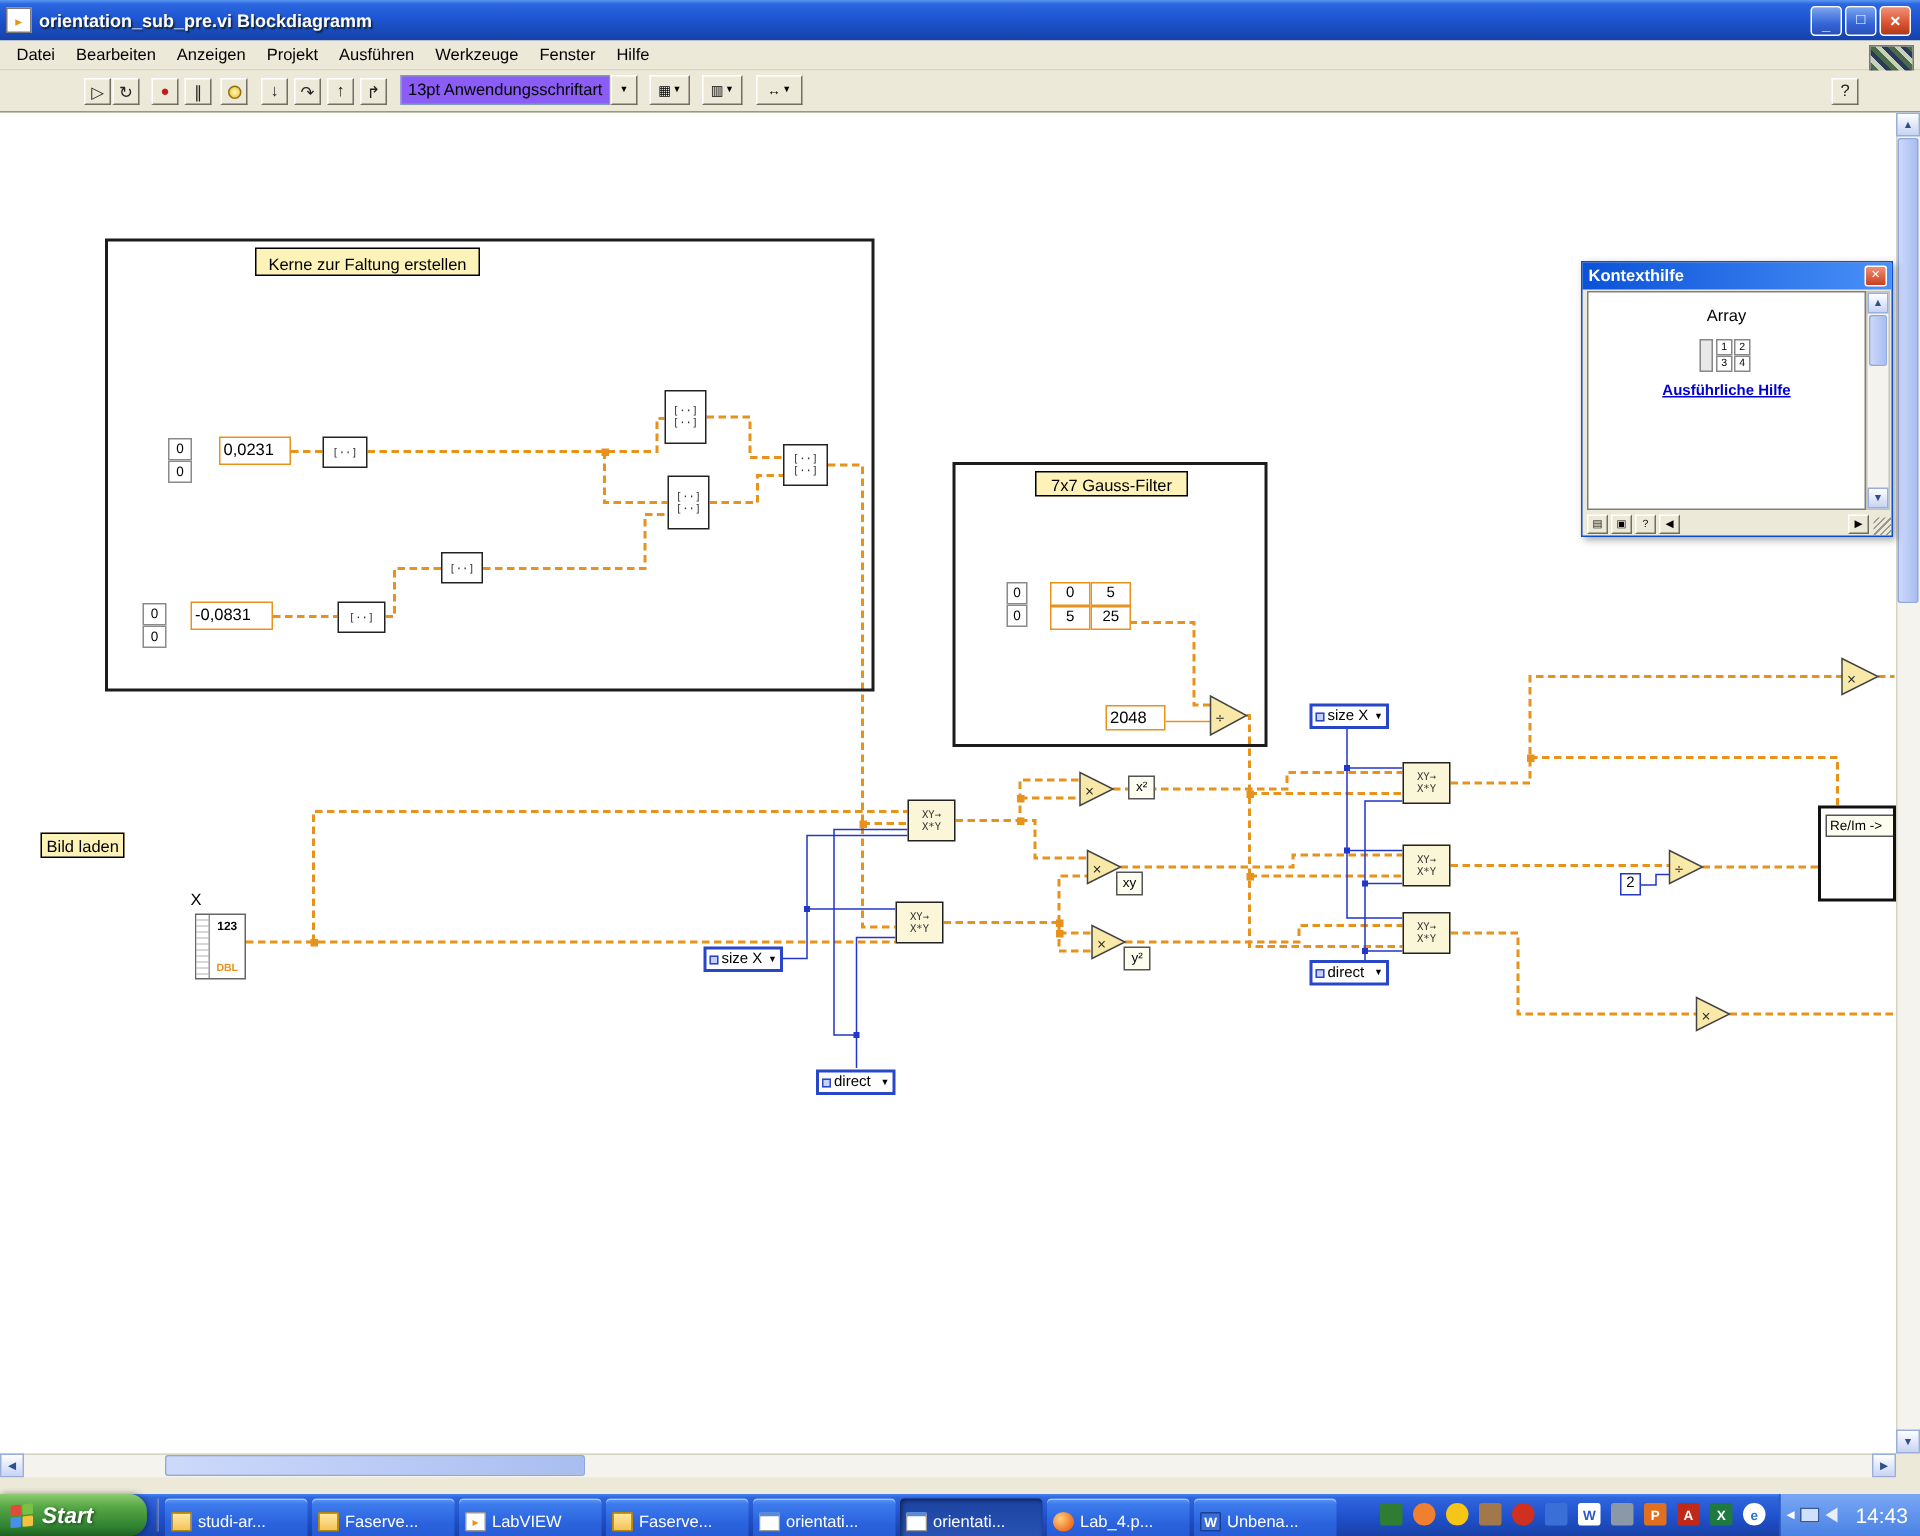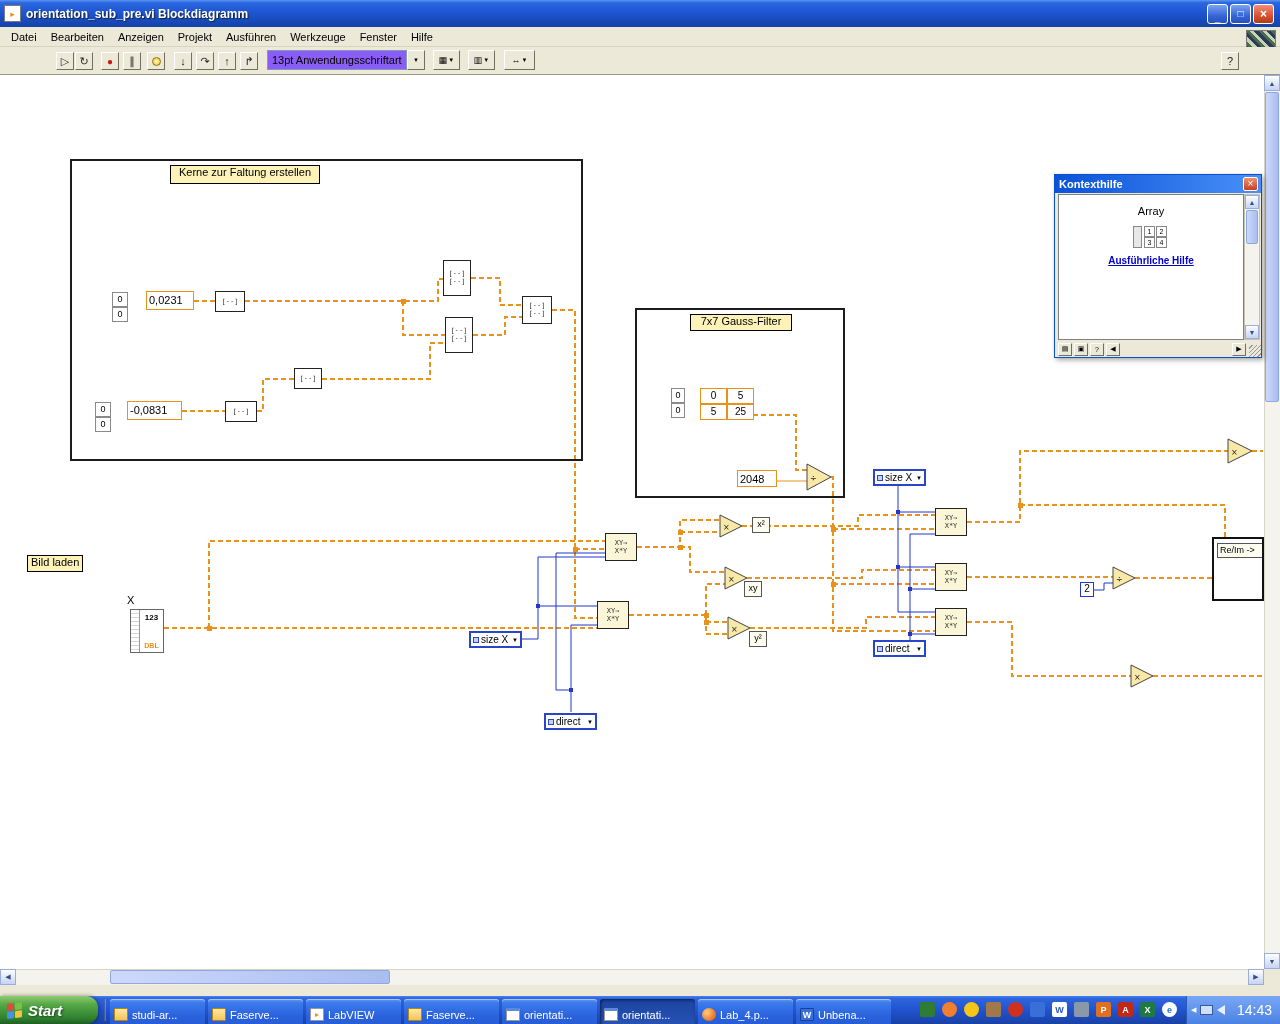--- a/index.html
+++ b/index.html
@@ -38,21 +38,21 @@
   .canvas-bg{position:absolute;left:0;top:75px;width:1264px;height:894px;background:#fff}
   #wires{position:absolute;left:0;top:0;pointer-events:none}
   .aw{fill:none;stroke:#e8921c;stroke-width:2;stroke-dasharray:5 3}
   .sw{fill:none;stroke:#e8921c;stroke-width:1}
   .bw{fill:none;stroke:#2336c8;stroke-width:1}
   .tri{fill:#f8e9a8;stroke:#444;stroke-width:1}
   .jd{fill:#e8921c}.jdb{fill:#2336c8}
   .tglyph{font-size:8px;fill:#222;font-family:"DejaVu Sans",sans-serif}
 
   .lv-frame{position:absolute;border:2px solid #1c1c1c;background:transparent}
-  .lv-label{position:absolute;border:1px solid #000;background:#fdf3b8;display:flex;align-items:flex-start;justify-content:center;font-size:11px;padding:0 3px;white-space:nowrap}
+  .lv-label{position:absolute;border:1px solid #000;background:#fdf3b8;display:flex;align-items:flex-end;justify-content:center;font-size:11px;padding:0 3px;white-space:nowrap}
   .mini-label{position:absolute;border:1px solid #555;background:#fdfdf0;font-size:9px;line-height:13px;text-align:center}
   .idx{position:absolute;width:16px;height:15px;border:1px solid #8a8a8a;background:#fff;font-size:9px;text-align:center;line-height:13px}
   .cbox{position:absolute;border:1px solid #e8921c;background:#fff;font-size:11px;line-height:16px;padding:0 2px;white-space:nowrap}
   .gcell{position:absolute;width:27px;height:16px;border:1px solid #e8921c;background:#fff;font-size:10px;line-height:14px;text-align:center}
   .int-box{position:absolute;border:1px solid #2336c8;background:#fff;font-size:10px;line-height:12px;text-align:center}
   .node{position:absolute;background:#fff;border:1px solid #222;display:flex;flex-direction:column;align-items:center;justify-content:center;
     font-family:"DejaVu Sans Mono",monospace;font-size:7px;line-height:8px;color:#333;overflow:hidden}
   .xy-node{background:#fcf6d8}
   .enum{position:absolute;height:17px;border:2px solid #2846c8;background:#fff;display:flex;align-items:center;font-size:10px;padding:0 2px;gap:2px;white-space:nowrap}
   .enum-ico{width:6px;height:6px;background:#c8d0f8;border:1px solid #2846c8;flex:0 0 auto}

